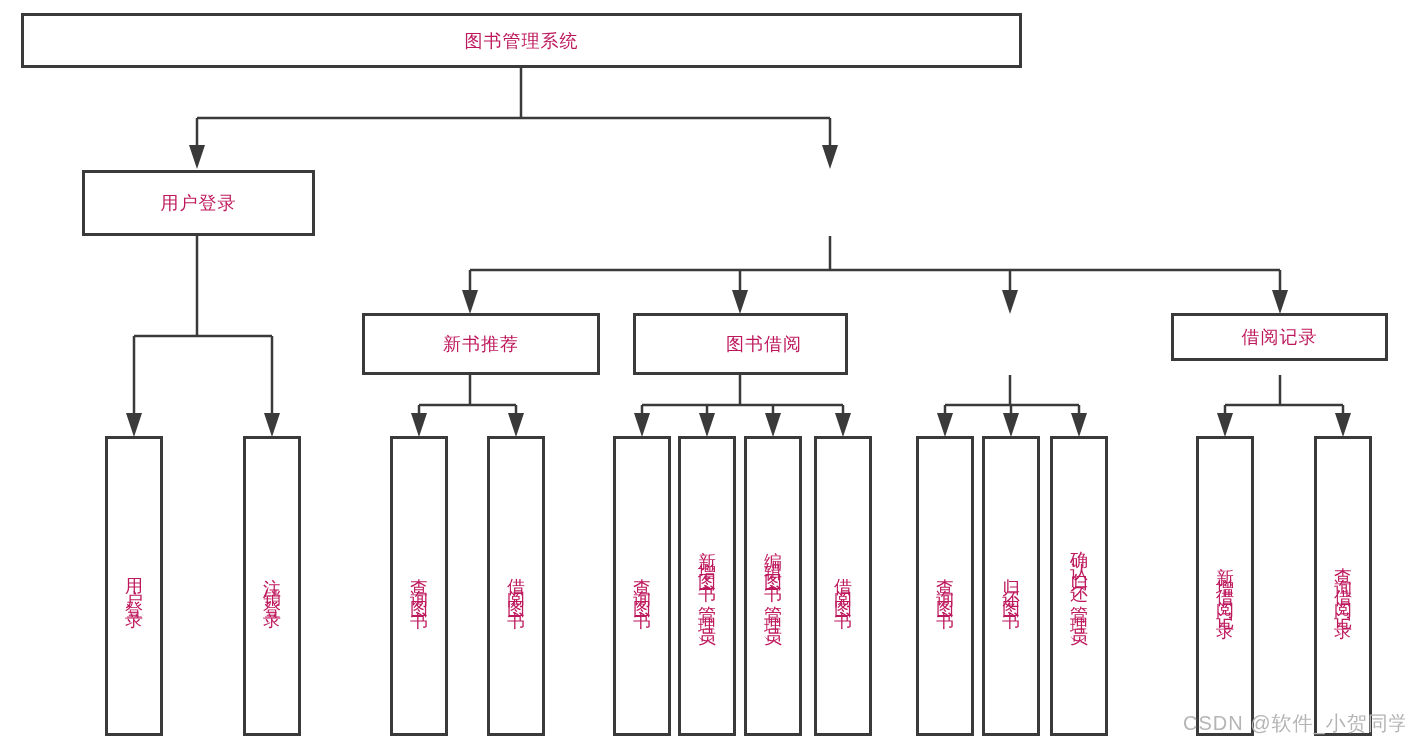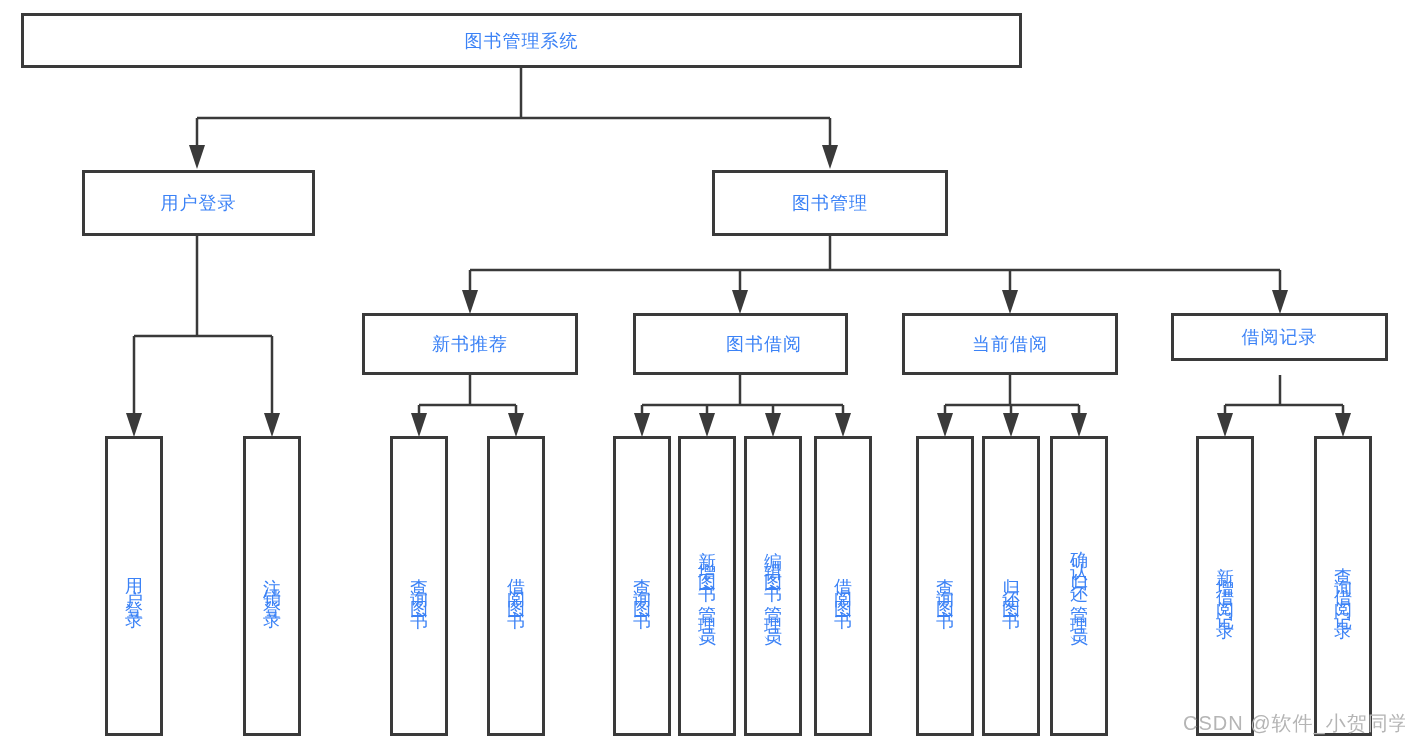--- a/index.html
+++ b/index.html
@@ -18,21 +18,21 @@
     pointer-events: none;
   }
   .box {
     position: absolute;
     box-sizing: border-box;
     background: #ffffff;
     border: 3px solid #3a3a3a;
     display: flex;
     align-items: center;
     justify-content: center;
-    color: #3b82f6;
+    color: #be185d;
   }
   .h-label {
     font-size: 18px;
     letter-spacing: 1px;
     white-space: nowrap;
   }
   .leaf-label {
     writing-mode: vertical-rl;
     font-size: 18px;
     letter-spacing: 11px;
@@ -46,21 +46,21 @@
     font-size: 20px;
     color: #b5b5b5;
     letter-spacing: 1px;
     white-space: nowrap;
     z-index: 5;
   }
   
   #n-root            { left: 21px;   top: 13px;  width: 1001px; height: 55px; }
   #n-user-login      { left: 82px;   top: 170px; width: 233px;  height: 66px; }
   #n-book-mgmt       { left: 712px;  top: 170px; width: 236px;  height: 66px; }
-  #n-new-book-rec    { left: 362px;  top: 313px; width: 216px;  height: 62px; }
+  #n-new-book-rec    { left: 362px;  top: 313px; width: 238px;  height: 62px; }
   #n-book-borrow     { left: 633px;  top: 313px; width: 215px;  height: 62px; padding-left: 47px; }
   #n-current-borrow  { left: 902px;  top: 313px; width: 216px;  height: 62px; }
   #n-borrow-records  { left: 1171px; top: 313px; width: 217px;  height: 48px; }
   .leaf { top: 436px; width: 58px; height: 300px; }
   #l-user-login      { left: 105px; }
   #l-logout          { left: 243px; }
   #l-query-book-1    { left: 390px; }
   #l-borrow-book-1   { left: 487px; }
   #l-query-book-2    { left: 613px; }
   #l-add-book        { left: 678px; }
@@ -146,33 +146,27 @@
     </g>
   </svg>
 
   <div class="box" id="n-root">
     <span class="h-label">图书管理系统</span>
   </div>
 
   <div class="box" id="n-user-login">
     <span class="h-label">用户登录</span>
   </div>
-  <div class="box" id="n-book-mgmt">
-    <span class="h-label">图书管理</span>
-  </div>
 
   <div class="box" id="n-new-book-rec">
     <span class="h-label">新书推荐</span>
   </div>
   <div class="box" id="n-book-borrow">
     <span class="h-label">图书借阅</span>
   </div>
-  <div class="box" id="n-current-borrow">
-    <span class="h-label">当前借阅</span>
-  </div>
   <div class="box" id="n-borrow-records">
     <span class="h-label">借阅记录</span>
   </div>
 
   <div class="box leaf" id="l-user-login">
     <span class="leaf-label">用户登录</span>
   </div>
   <div class="box leaf" id="l-logout">
     <span class="leaf-label">注销登录</span>
   </div>

